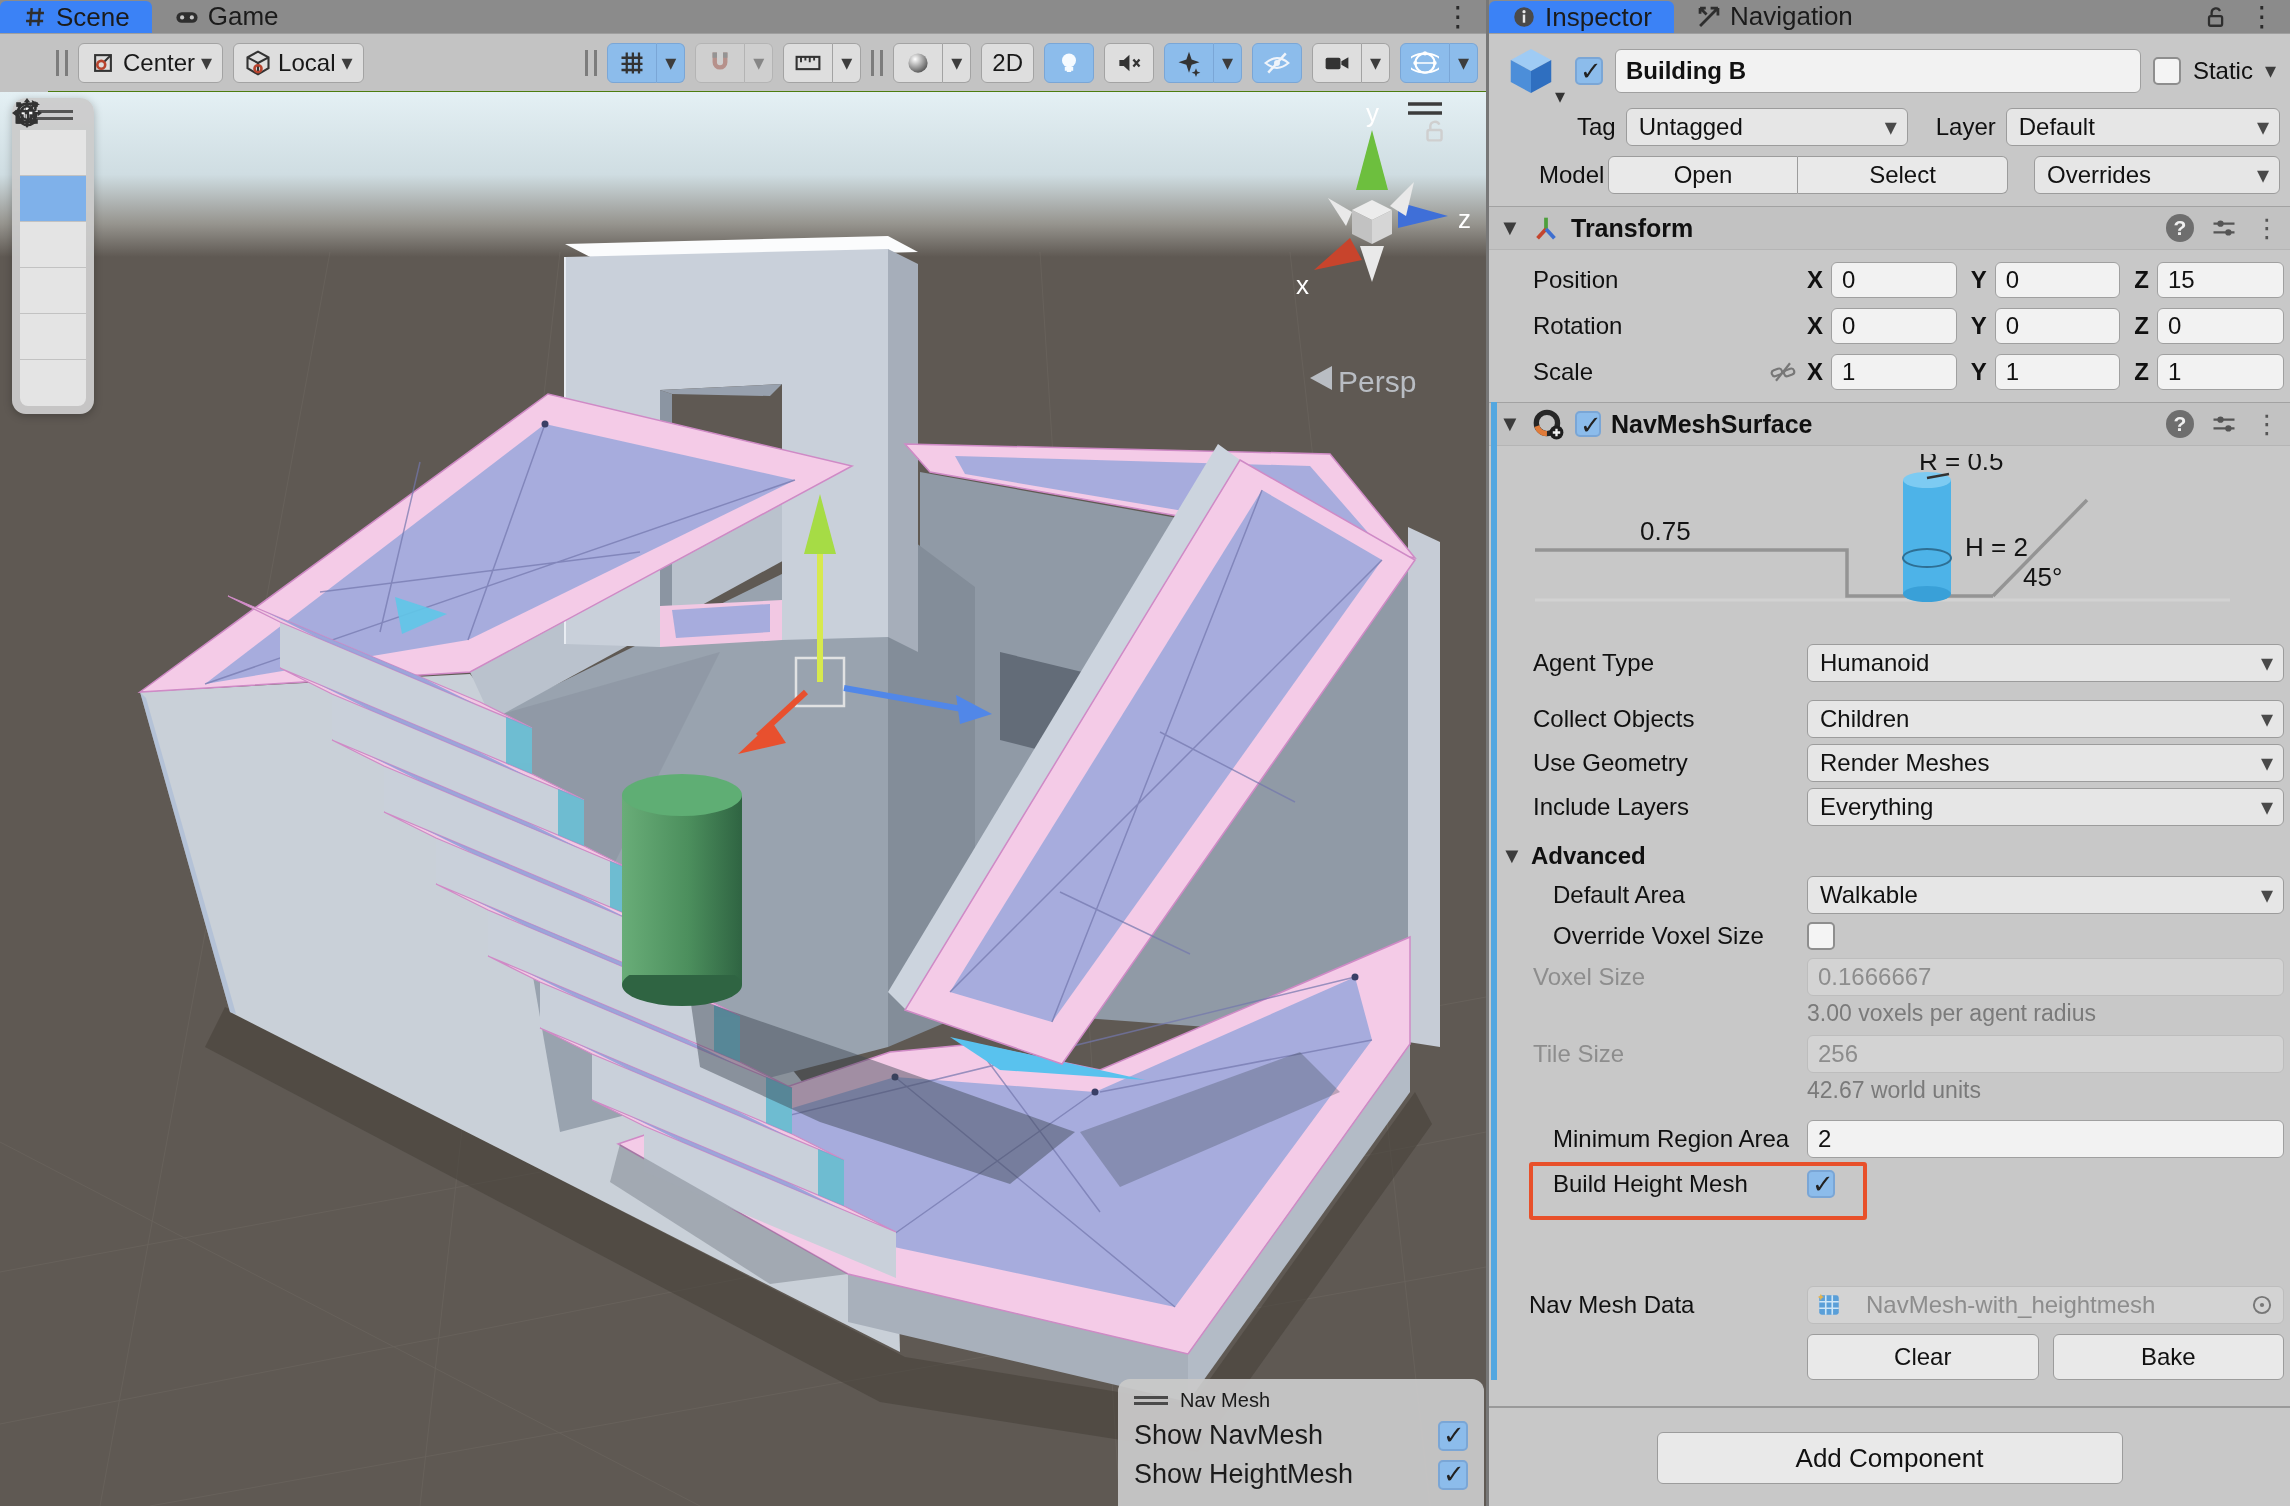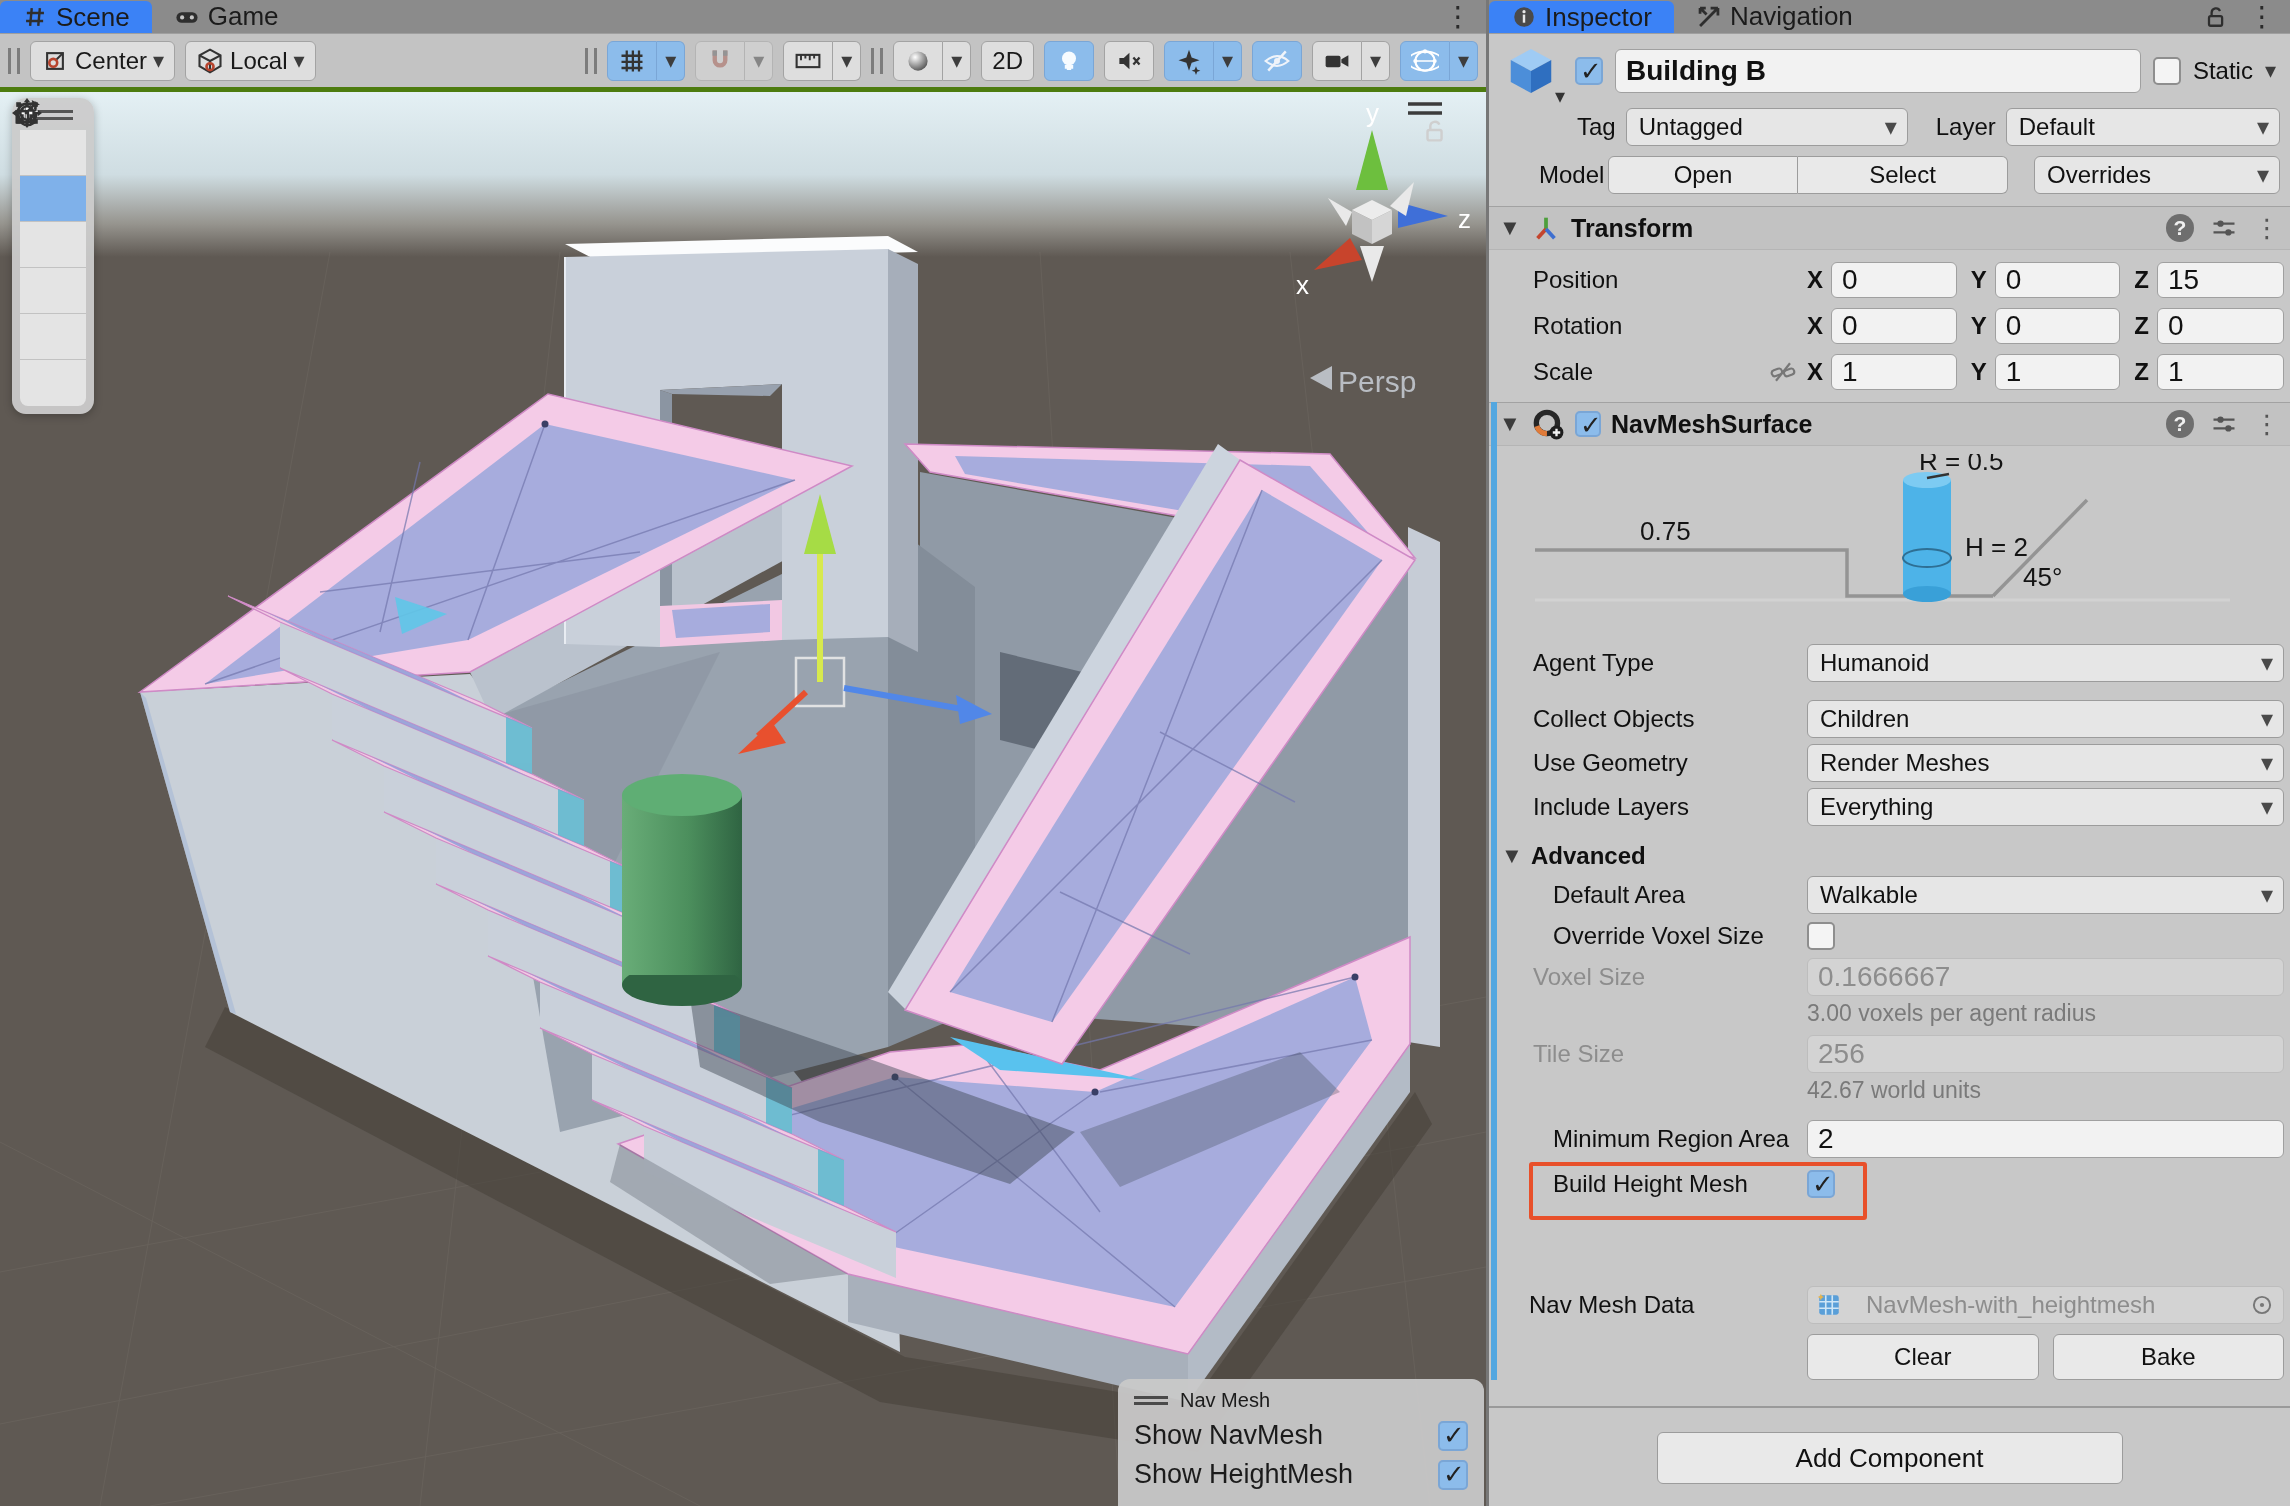--- a/index.html
+++ b/index.html
@@ -9,27 +9,27 @@
   .tabbar{height:34px;background:#8b8b8b;display:flex;align-items:stretch;border-bottom:1px solid #9f9f9f;flex:none;}
   .tab{display:flex;align-items:center;gap:8px;padding:0 22px;font-size:26px;color:#1b1b1b;}
   .tab.active{background:#3b82f6;border-radius:6px 6px 0 0;margin-top:1px;}
   .tab .ic{width:26px;height:26px;color:#2e2e2e;}
   .kebab{margin-left:auto;align-self:center;color:#2a2a2a;font-size:28px;padding:0 14px;letter-spacing:0;line-height:1;}
   .ic{display:inline-block;vertical-align:middle;}
   .dd{position:relative;height:38px;background:#e6e6e6;border:1px solid #9c9c9c;border-radius:6px;
       display:flex;align-items:center;padding:0 40px 0 12px;font-size:24px;color:#111;white-space:nowrap;}
   .dd::after{content:"▾";position:absolute;right:10px;color:#4a4a4a;font-size:24px;}
   .btn{height:38px;background:#e9e9e9;border:1px solid #9c9c9c;border-radius:6px;display:flex;align-items:center;justify-content:center;font-size:24px;color:#111;}
-  .inp{height:38px;background:#f2f2f2;border:1px solid #a0a0a0;border-radius:6px;font-size:28px;color:#111;padding:0 10px;width:100%;}
+  .inp{height:38px;background:#f2f2f2;border:1px solid #a0a0a0;border-radius:6px;font-size:24px;color:#111;padding:0 10px;width:100%;}
   .inp:disabled,.inp.dis{background:#d3d3d3;border-color:#bdbdbd;color:#8d8d8d;}
   .cb{width:28px;height:28px;background:#f4f4f4;border:2px solid #8e8e8e;border-radius:5px;position:relative;flex:none;}
   .cb.on::after{content:"✓";position:absolute;left:3px;top:-3px;font-size:26px;color:#222;font-weight:bold;}
   
   #scenePane{width:1486px;flex:none;display:flex;flex-direction:column;background:#c3c3c3;}
-  #sceneToolbar{height:58px;background:#c3c3c3;border-bottom:5px solid #4d7c0f;display:flex;align-items:center;padding:0 8px;gap:10px;flex:none;}
+  #sceneToolbar{height:58px;background:#c3c3c3;border-bottom:1px solid #4d7c0f;display:flex;align-items:center;padding:0 8px;gap:10px;flex:none;margin-left:48px;}
   .grip{width:12px;height:26px;border-left:3px solid #7c7c7c;border-right:3px solid #7c7c7c;flex:none;}
   .tbtn{height:40px;background:#dedede;border:1px solid #a3a3a3;border-radius:6px;display:flex;align-items:center;justify-content:center;
         font-size:24px;color:#191919;padding:0 10px;gap:6px;}
   .tbtn .ic{width:28px;height:28px;color:#333;}
   .pair{display:flex;}
   .pair .tbtn:first-child{border-radius:6px 0 0 6px;}
   .pair .car{width:28px;border-radius:0 6px 6px 0;border-left:none;}
   .car{font-size:22px;color:#3d3d3d;}
   .on{background:#8cbceb;border-color:#7aa6d6;}
   .off{opacity:.45;}

